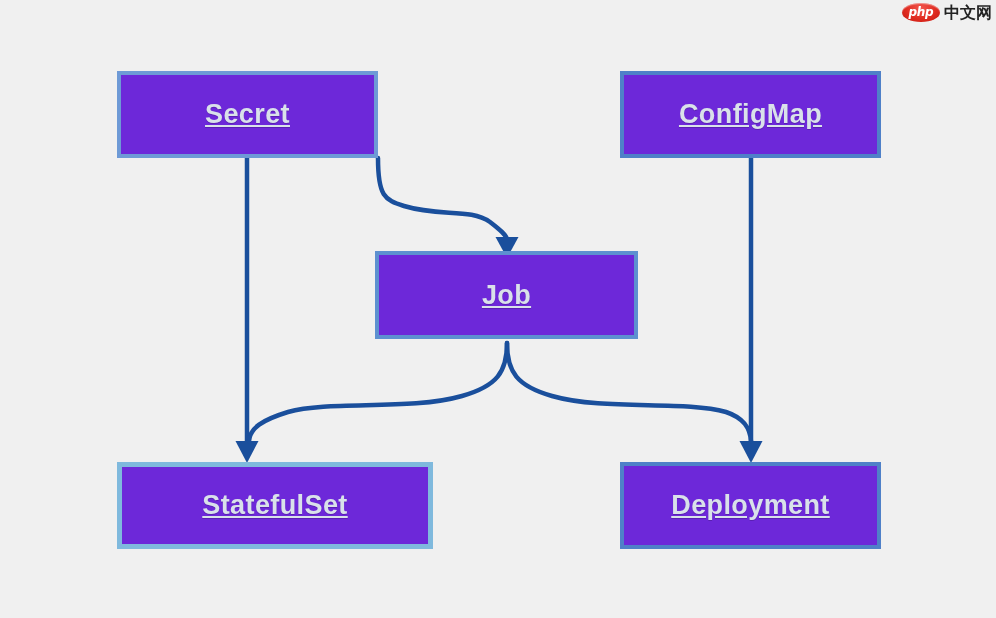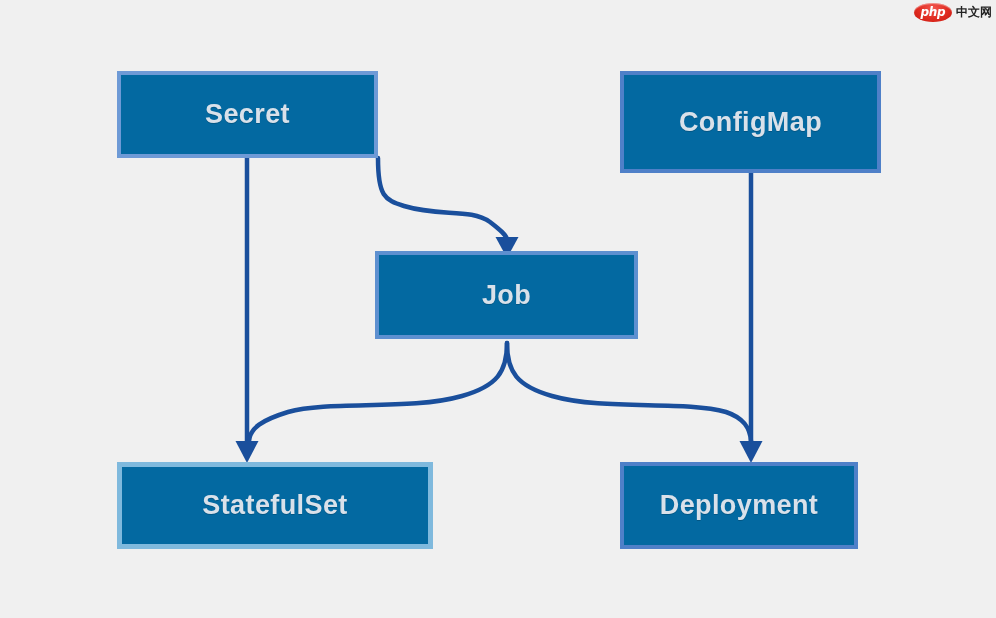--- a/index.html
+++ b/index.html
@@ -28,26 +28,27 @@
     width: 996px;
     height: 618px;
     pointer-events: none;
   }
   .node {
     position: absolute;
     box-sizing: border-box;
     display: flex;
     align-items: center;
     justify-content: center;
-    background: #0369a1;
+    background: #6d28d9;
     color: #d9e1ea;
     font-weight: bold;
     letter-spacing: 0.4px;
     text-shadow: 0 1px 0 rgba(0,0,0,0.18);
     z-index: 5;
+    text-decoration: underline;
   }
   .node-label {
     display: block;
     line-height: 1;
     white-space: nowrap;
   }
 
   
   #watermark {
     position: absolute;
@@ -70,21 +71,21 @@
     font-weight: bold;
     font-size: 12px;
     line-height: 19px;
     text-align: center;
     letter-spacing: -0.3px;
     box-shadow: inset 0 1px 1px rgba(255,255,255,0.45);
   }
   #watermark .cn-text {
     color: #222222;
     font-family: "DejaVu Sans", sans-serif;
-    font-size: 12px;
+    font-size: 16px;
     font-weight: bold;
     line-height: 19px;
     letter-spacing: 0px;
   }
 </style>
 </head>
 <body>
 
 <div id="stage">
 
@@ -125,33 +126,33 @@
                C 507 372 517 386 552 396
                C 604 411 684 400 726 412
                C 744 418 750 428 751 441" fill="none" stroke="#1a4f9c" stroke-width="4.5" stroke-linecap="round"></path>
     </g>
   </svg>
 
   <div class="node" style="left:117px; top:71px; width:261px; height:87px; border:4px solid #6e9ad6; font-size:27px;">
     <span class="node-label">Secret</span>
   </div>
 
-  <div class="node" style="left:620px; top:71px; width:261px; height:102px; border:4px solid #4f80c8; font-size:27px;">
+  <div class="node" style="left:620px; top:71px; width:261px; height:87px; border:4px solid #4f80c8; font-size:27px;">
     <span class="node-label">ConfigMap</span>
   </div>
 
   <div class="node" style="left:375px; top:251px; width:263px; height:88px; border:4px solid #5d90d0; font-size:27px;">
     <span class="node-label">Job</span>
   </div>
 
   <div class="node" style="left:117px; top:462px; width:316px; height:87px; border:5px solid #7fb9dd; font-size:27px;">
     <span class="node-label">StatefulSet</span>
   </div>
 
-  <div class="node" style="left:620px; top:462px; width:238px; height:87px; border:4px solid #4f80c8; font-size:27px;">
+  <div class="node" style="left:620px; top:462px; width:261px; height:87px; border:4px solid #4f80c8; font-size:27px;">
     <span class="node-label">Deployment</span>
   </div>
 
   <div id="watermark">
     <span class="php-badge">php</span>
     <span class="cn-text">中文网</span>
   </div>
 
 </div>
 

